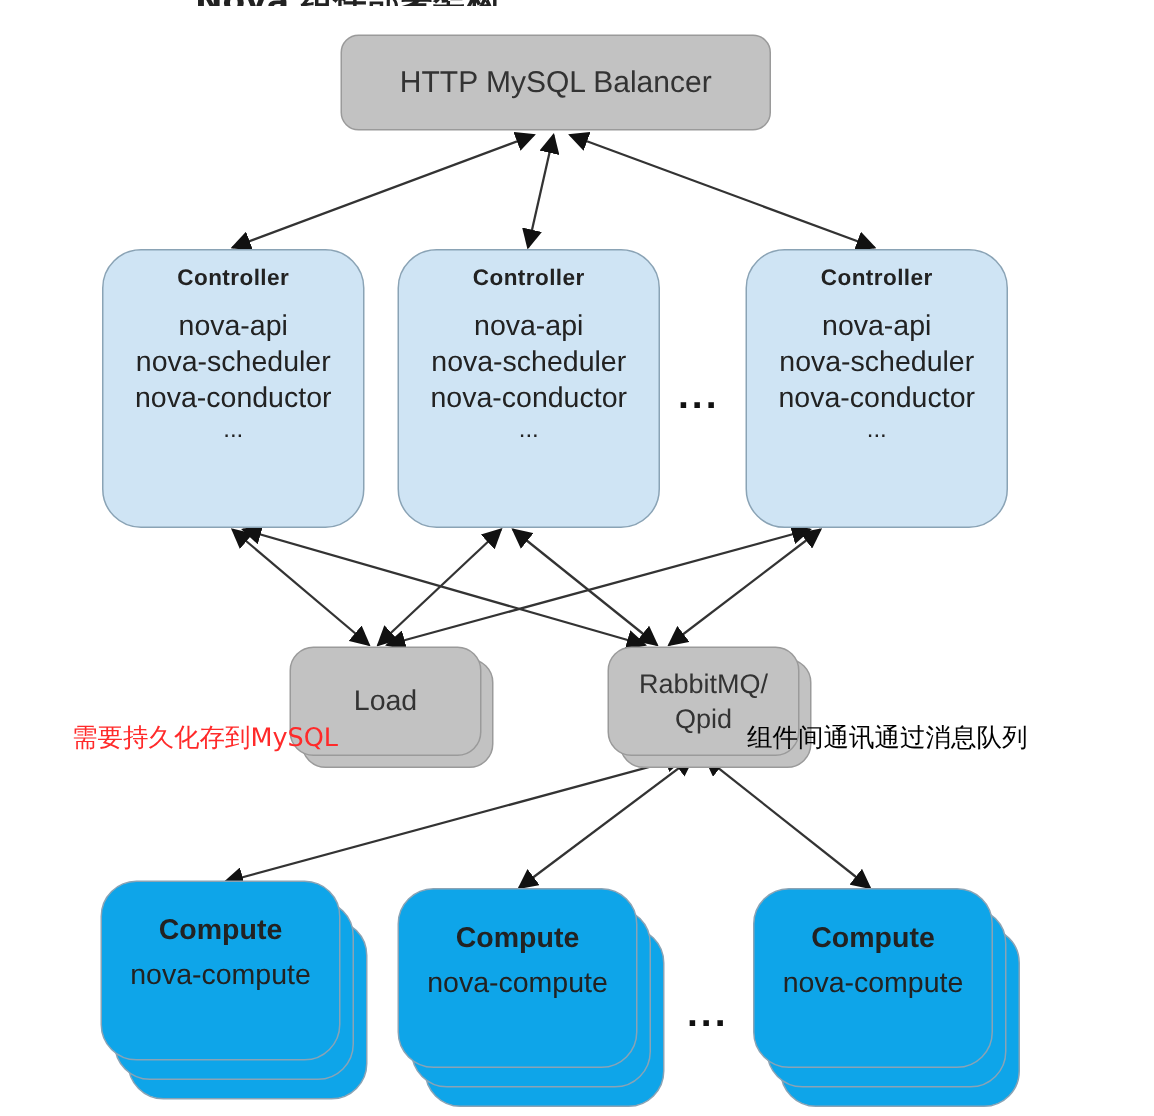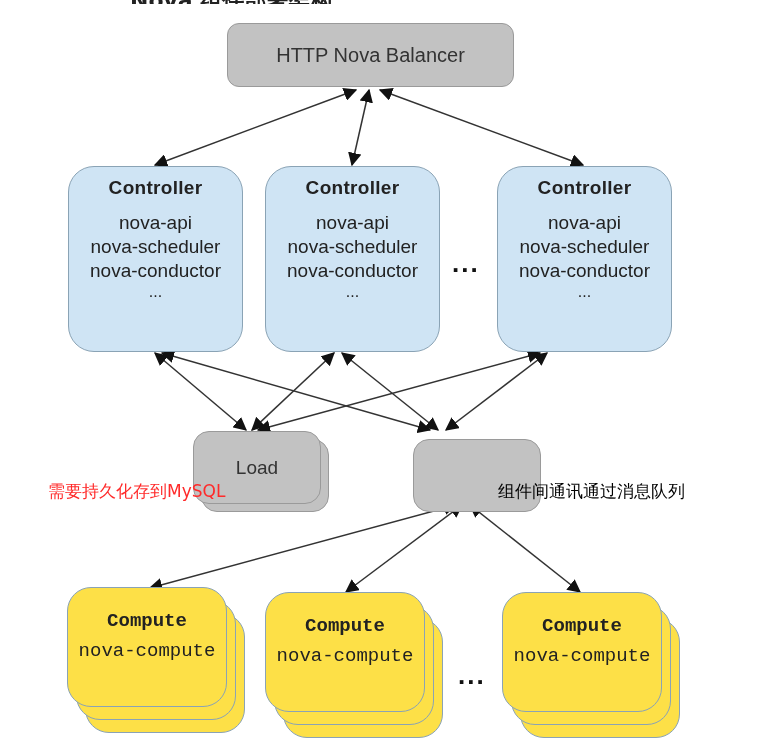--- a/index.html
+++ b/index.html
@@ -7,27 +7,27 @@
          font-family:"Liberation Sans", "DejaVu Sans", sans-serif; }
   .abs { position:absolute; }
   .title-clip { left:130px; top:-14px; width:360px; height:18px; overflow:hidden;
                 font-family:"DejaVu Sans", sans-serif; font-size:22px; font-weight:bold; color:#222; white-space:nowrap; }
   .gray-box { background:#c2c2c2; border:1.5px solid #9a9a9a; border-radius:12px; box-sizing:border-box;
               display:flex; align-items:center; justify-content:center; text-align:center; color:#333; }
   .lb { left:227px; top:23px; width:287px; height:64px; font-size:20px; }
   .blue-box { background:#cfe4f4; border:1.5px solid #8aa3b5; border-radius:26px; box-sizing:border-box;
               text-align:center; color:#222; }
   .ctrl { top:166px; width:175px; height:186px; }
-  .ctrl .hdr { margin-top:10px; font-size:19px; font-weight:bold; letter-spacing:0.3px; }
+  .ctrl .hdr { margin-top:10px; font-size:15px; font-weight:bold; letter-spacing:0.3px; }
   .ctrl .svc { margin-top:12px; font-size:19px; line-height:24px; }
   .ctrl .more { font-size:16px; line-height:18px; }
   .ellipsis { font-size:26px; font-weight:bold; color:#111; letter-spacing:2px; }
   .stack-layer { position:absolute; border-radius:16px; box-sizing:border-box; }
   .db-layer { background:#c2c2c2; border:1.5px solid #9a9a9a; }
-  .cmp-layer { background:#fde047; border:1.5px solid #8aa3b5; border-radius:24px;font-family:Liberation Mono, monospace; }
+  .cmp-layer { background:#0ea5e9; border:1.5px solid #8aa3b5; border-radius:24px; }
   .cmp .hdr { font-size:19px; font-weight:bold; margin-top:22px; }
   .cmp .svc { font-size:19px; margin-top:8px; }
   .note { color:#ff2a2a; font-size:17px; font-family:"DejaVu Sans", sans-serif; white-space:nowrap; }
   svg.edges { position:absolute; left:0; top:0; }
 </style>
 </head>
 <body>
 
 <div class="abs title-clip">Nova 组件部署架构</div>
 
@@ -49,21 +49,21 @@
   <line x1="162" y1="353" x2="430" y2="430" stroke="#333" stroke-width="1.5" marker-start="url(#ah)" marker-end="url(#ah)"></line>
   <line x1="342" y1="353" x2="438" y2="430" stroke="#333" stroke-width="1.5" marker-start="url(#ah)" marker-end="url(#ah)"></line>
   <line x1="547" y1="353" x2="446" y2="430" stroke="#333" stroke-width="1.5" marker-start="url(#ah)" marker-end="url(#ah)"></line>
 
   <line x1="456" y1="505" x2="150" y2="588" stroke="#333" stroke-width="1.5" marker-start="url(#ah)" marker-end="url(#ah)"></line>
   <line x1="462" y1="505" x2="346" y2="592" stroke="#333" stroke-width="1.5" marker-start="url(#ah)" marker-end="url(#ah)"></line>
   <line x1="470" y1="505" x2="580" y2="592" stroke="#333" stroke-width="1.5" marker-start="url(#ah)" marker-end="url(#ah)"></line>
 </svg>
 
 <div class="abs gray-box lb">
-  <span>HTTP Nova Balancer</span>
+  <span>HTTP MySQL Balancer</span>
 </div>
 
 <div class="abs blue-box ctrl" style="left:68px;">
   <div class="hdr">Controller</div>
   <div class="svc">
     <div>nova-api</div>
     <div>nova-scheduler</div>
     <div>nova-conductor</div>
     <div class="more">...</div>
   </div>
@@ -90,20 +90,24 @@
 
 <div class="abs" style="left:193px; top:431px; width:137px; height:82px;">
   <div class="stack-layer db-layer" style="left:8px; top:8px; width:128px; height:73px;"></div>
   <div class="stack-layer db-layer" style="left:0; top:0; width:128px; height:73px; display:flex; align-items:center; justify-content:center; font-size:19px; color:#333;">
     <span>Load</span>
   </div>
 </div>
 
 <div class="abs" style="left:405px; top:431px; width:137px; height:82px;">
   <div class="stack-layer db-layer" style="left:8px; top:8px; width:128px; height:73px;"></div>
+  <div class="stack-layer db-layer" style="left:0; top:0; width:128px; height:73px; display:flex; flex-direction:column; align-items:center; justify-content:center; font-size:18px; line-height:23px; color:#333;">
+    <span>RabbitMQ/</span>
+    <span>Qpid</span>
+  </div>
 </div>
 
 <div class="abs note" style="left: 48px; top: 480px; color: rgb(255, 42, 42);">需要持久化存到MySQL</div>
 <div class="abs note" style="left: 498px; top: 480px; color: #000000;">组件间通讯通过消息队列</div>
 
 <div class="abs cmp" style="left:67px; top:587px; width:180px; height:150px;">
   <div class="stack-layer cmp-layer" style="left:18px; top:26px; width:160px; height:120px;"></div>
   <div class="stack-layer cmp-layer" style="left:9px; top:13px; width:160px; height:120px;"></div>
   <div class="stack-layer cmp-layer" style="left:0; top:0; width:160px; height:120px; text-align:center; color:#222;">
     <div class="hdr">Compute</div>

